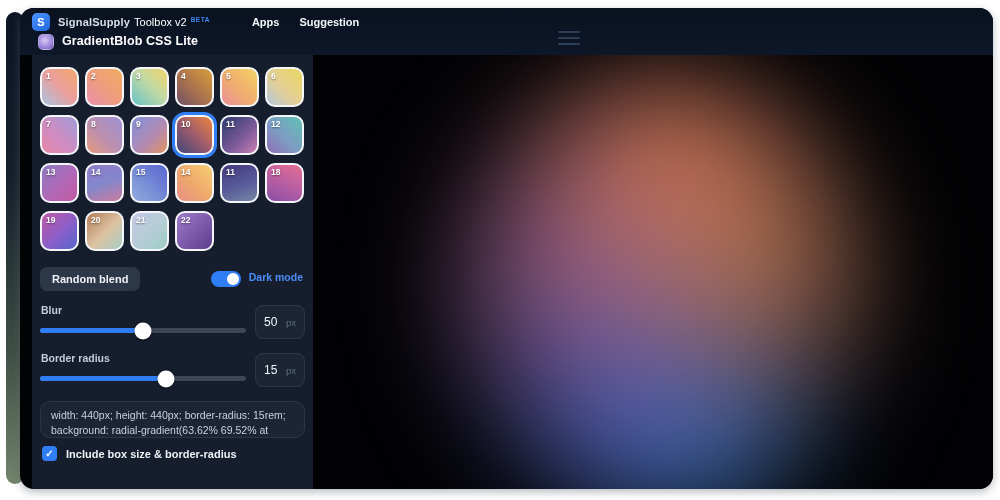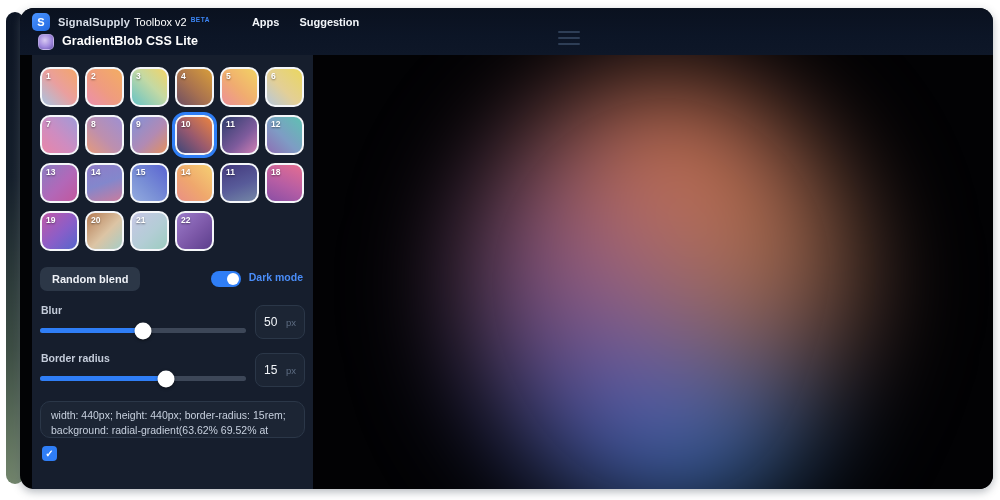--- a/index.html
+++ b/index.html
@@ -214,20 +214,21 @@
         <span class="unit">px</span>
       </div>
     </div>
 
     <div class="css-output">width: 440px; height: 440px; border-radius: 15rem; background: radial-gradient(63.62% 69.52% at</div>
 
     <div class="checkbox-row">
       <div class="checkbox">
         <span class="check">✓</span>
       </div>
+      <span class="checkbox-label">Include box size &amp; border-radius</span>
     </div>
   </aside>
 
   <main class="canvas">
     <div class="blob" style="background: radial-gradient(42% 34% at 53% 16%, rgba(224, 126, 88, 0.95) 0%, rgba(224, 126, 88, 0) 100%), radial-gradient(38% 38% at 72% 42%, rgba(205, 130, 80, 0.85) 0%, rgba(205, 130, 80, 0) 100%), radial-gradient(42% 40% at 32% 40%, rgba(178, 105, 150, 0.85) 0%, rgba(178, 105, 150, 0) 100%), radial-gradient(46% 42% at 44% 72%, rgba(82, 95, 195, 0.9) 0%, rgba(82, 95, 195, 0) 100%), radial-gradient(44% 38% at 60% 94%, rgba(45, 122, 165, 0.95) 0%, rgba(45, 122, 165, 0) 100%), radial-gradient(60% 60%, rgba(90, 80, 130, 0.7) 0%, rgba(0, 0, 0, 0) 100%); filter: blur(50px);"></div>
   </main>
 
 </div>
 
 </body></html>

